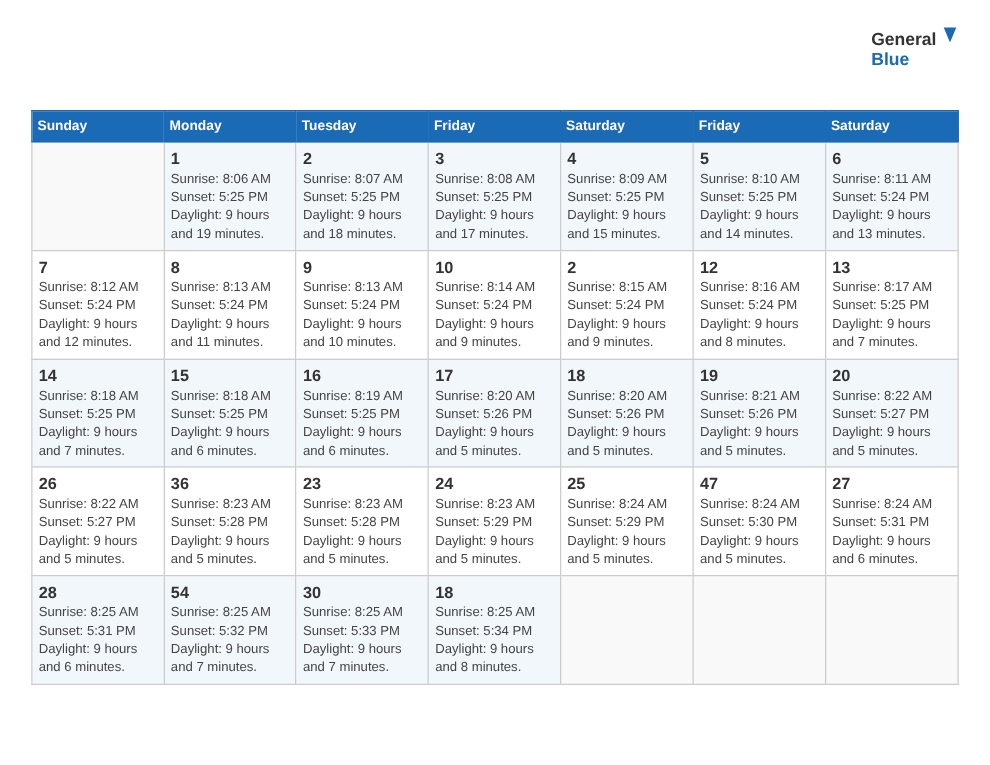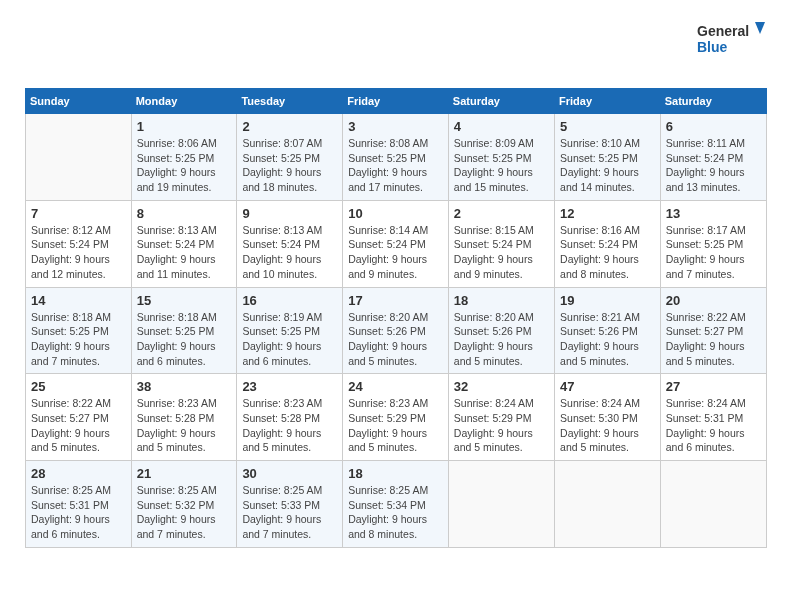--- a/index.html
+++ b/index.html
@@ -188,55 +188,55 @@
           <span class="day-number">19</span>
           <div class="day-info">Sunrise: 8:21 AM<br>Sunset: 5:26 PM<br>Daylight: 9 hours and 5 minutes.</div>
         </td>
         <td>
           <span class="day-number">20</span>
           <div class="day-info">Sunrise: 8:22 AM<br>Sunset: 5:27 PM<br>Daylight: 9 hours and 5 minutes.</div>
         </td>
       </tr>
       <tr>
         <td>
-          <span class="day-number">25</span>
+          <span class="day-number">26</span>
           <div class="day-info">Sunrise: 8:22 AM<br>Sunset: 5:27 PM<br>Daylight: 9 hours and 5 minutes.</div>
         </td>
         <td>
-          <span class="day-number">38</span>
+          <span class="day-number">36</span>
           <div class="day-info">Sunrise: 8:23 AM<br>Sunset: 5:28 PM<br>Daylight: 9 hours and 5 minutes.</div>
         </td>
         <td>
           <span class="day-number">23</span>
           <div class="day-info">Sunrise: 8:23 AM<br>Sunset: 5:28 PM<br>Daylight: 9 hours and 5 minutes.</div>
         </td>
         <td>
           <span class="day-number">24</span>
           <div class="day-info">Sunrise: 8:23 AM<br>Sunset: 5:29 PM<br>Daylight: 9 hours and 5 minutes.</div>
         </td>
         <td>
-          <span class="day-number">32</span>
+          <span class="day-number">25</span>
           <div class="day-info">Sunrise: 8:24 AM<br>Sunset: 5:29 PM<br>Daylight: 9 hours and 5 minutes.</div>
         </td>
         <td>
           <span class="day-number">47</span>
           <div class="day-info">Sunrise: 8:24 AM<br>Sunset: 5:30 PM<br>Daylight: 9 hours and 5 minutes.</div>
         </td>
         <td>
           <span class="day-number">27</span>
           <div class="day-info">Sunrise: 8:24 AM<br>Sunset: 5:31 PM<br>Daylight: 9 hours and 6 minutes.</div>
         </td>
       </tr>
       <tr>
         <td>
           <span class="day-number">28</span>
           <div class="day-info">Sunrise: 8:25 AM<br>Sunset: 5:31 PM<br>Daylight: 9 hours and 6 minutes.</div>
         </td>
         <td>
-          <span class="day-number">21</span>
+          <span class="day-number">54</span>
           <div class="day-info">Sunrise: 8:25 AM<br>Sunset: 5:32 PM<br>Daylight: 9 hours and 7 minutes.</div>
         </td>
         <td>
           <span class="day-number">30</span>
           <div class="day-info">Sunrise: 8:25 AM<br>Sunset: 5:33 PM<br>Daylight: 9 hours and 7 minutes.</div>
         </td>
         <td>
           <span class="day-number">18</span>
           <div class="day-info">Sunrise: 8:25 AM<br>Sunset: 5:34 PM<br>Daylight: 9 hours and 8 minutes.</div>
         </td>

